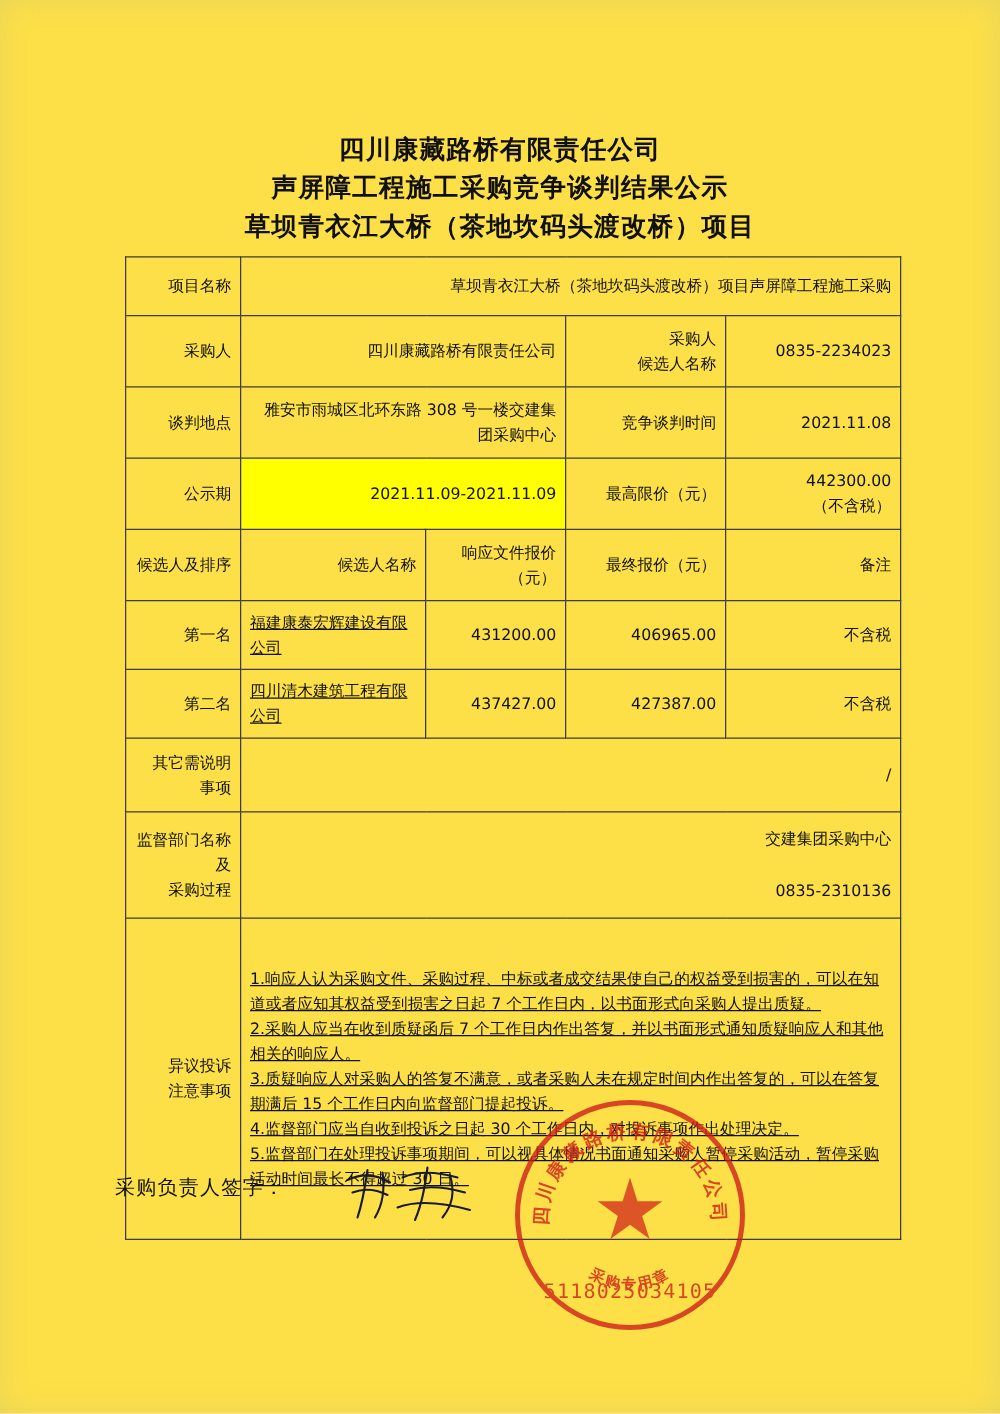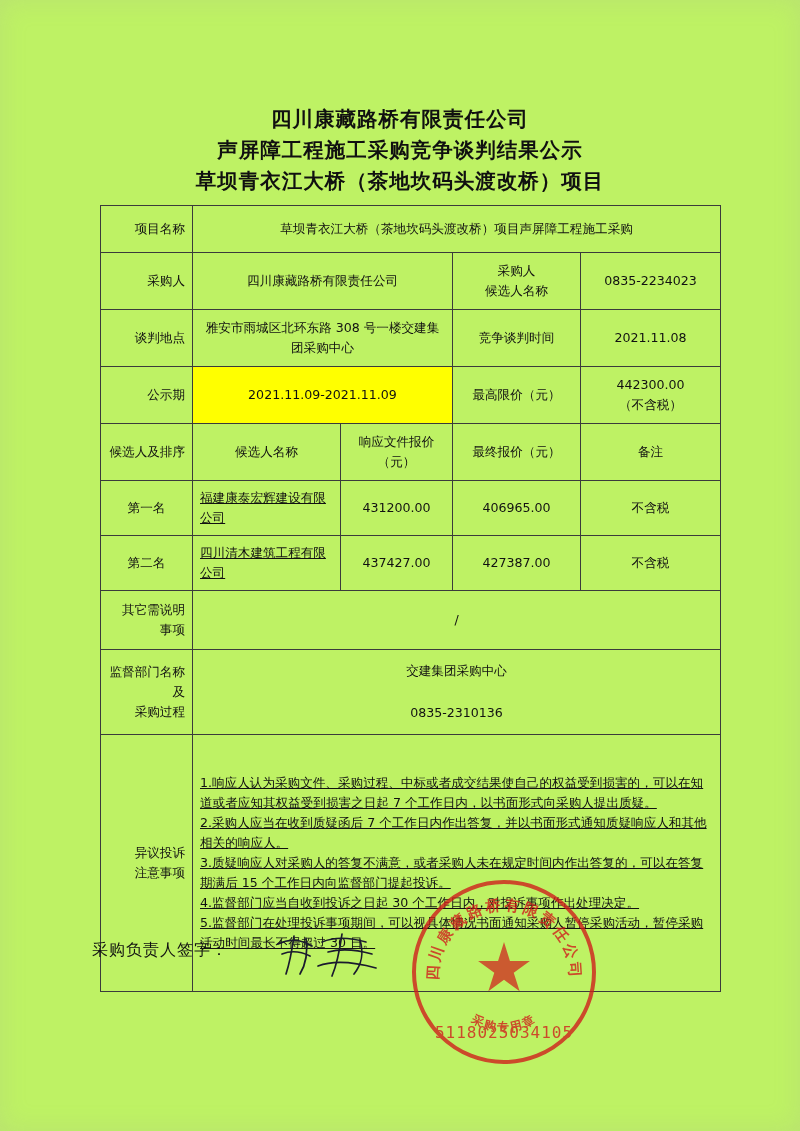--- a/index.html
+++ b/index.html
@@ -11,21 +11,21 @@
     width: 800px;
     height: 1131px;
     position: relative;
     font-family: "DejaVu Sans", "Liberation Sans", sans-serif;
     color: #141414;
     overflow: hidden;
   }
   .page {
     position: absolute;
     inset: 0;
-    background: #bef264;
+    background: #fde047;
   }
   
   .page::before {
     content: "";
     position: absolute;
     inset: 0;
     box-shadow: inset 0 0 26px rgba(170,170,160,0.22);
     pointer-events: none;
   }
   .titles {
@@ -53,21 +53,21 @@
   }
   table.doc td {
     border: 1px solid #3b3b3b;
     font-size: 12.6px;
     font-family: "DejaVu Sans", "Liberation Sans", sans-serif;
     padding: 5px 7px;
     vertical-align: middle;
     line-height: 20px;
     color: #111;
   }
-  td.c { text-align: center; }
+  td.c { text-align: right; }
   td.l { text-align: left; text-decoration: underline; }
   .lbl { text-align: right; }
   .hl { background: #ffff00; }
   .rowh { height: 36px; }
   .notes {
     font-size: 12.4px;
     line-height: 21.5px;
     text-align: justify;
   }
   .notes p { margin: 0; text-indent: 0; }

